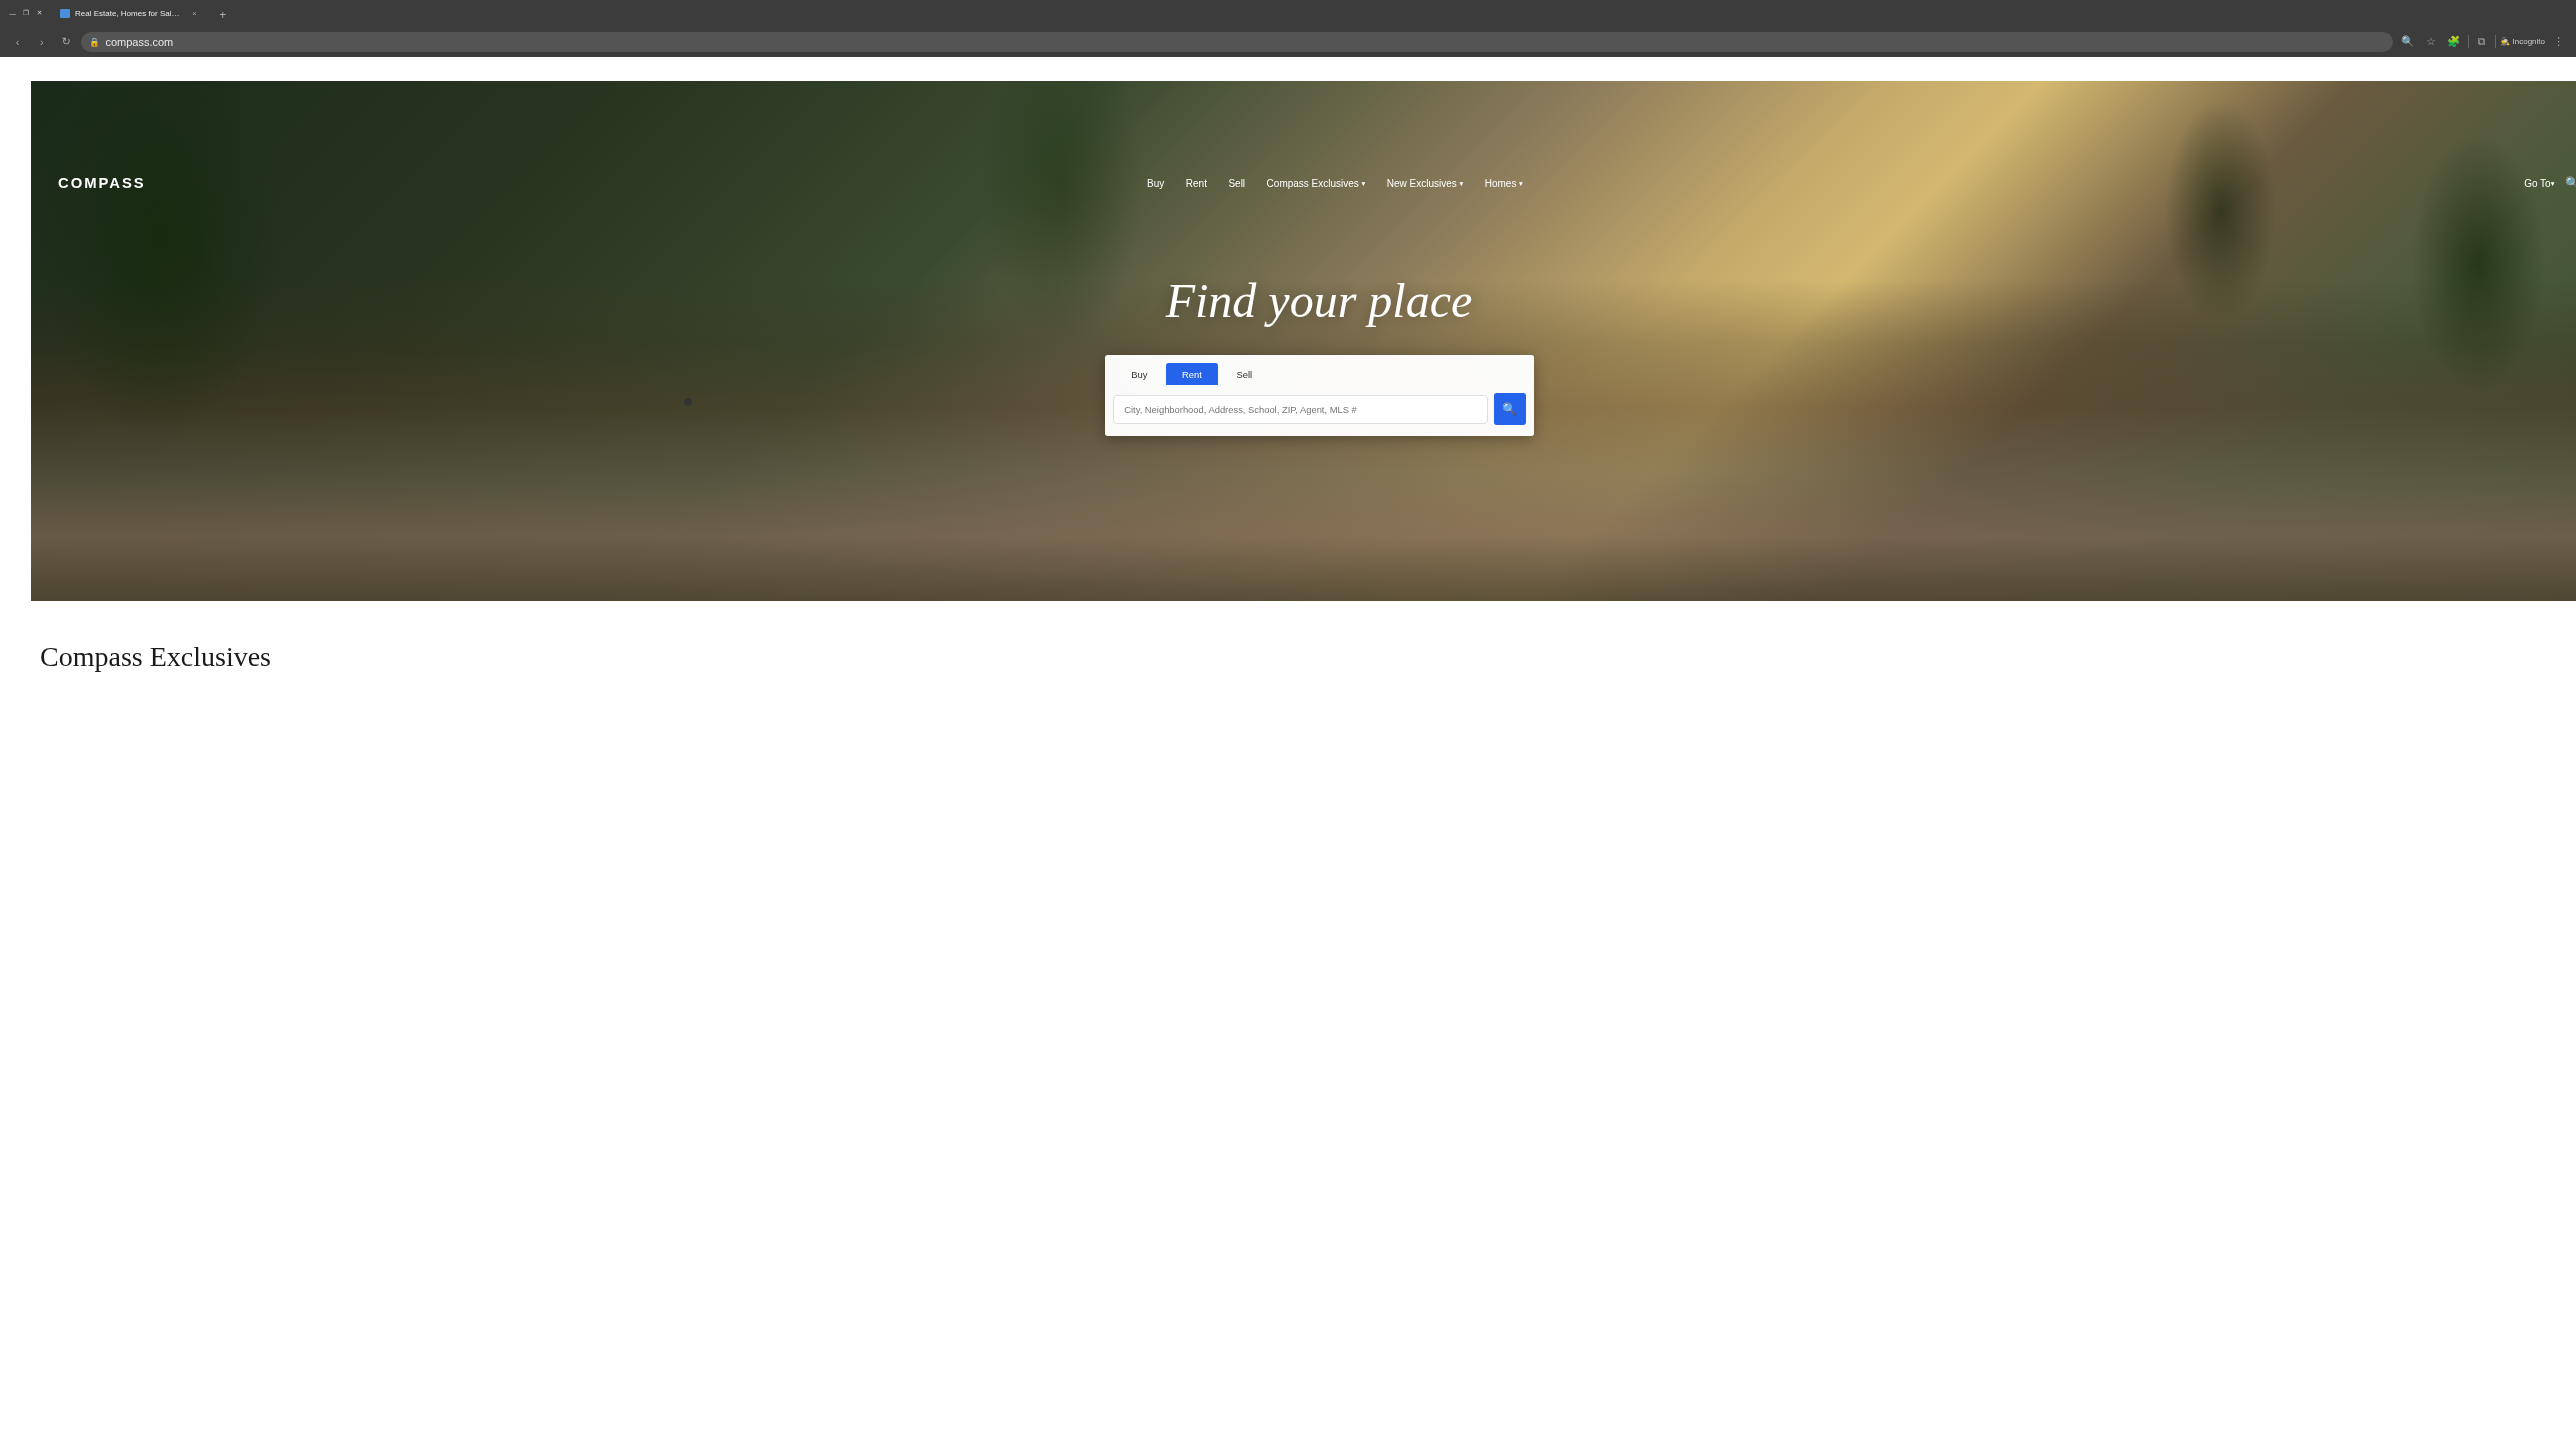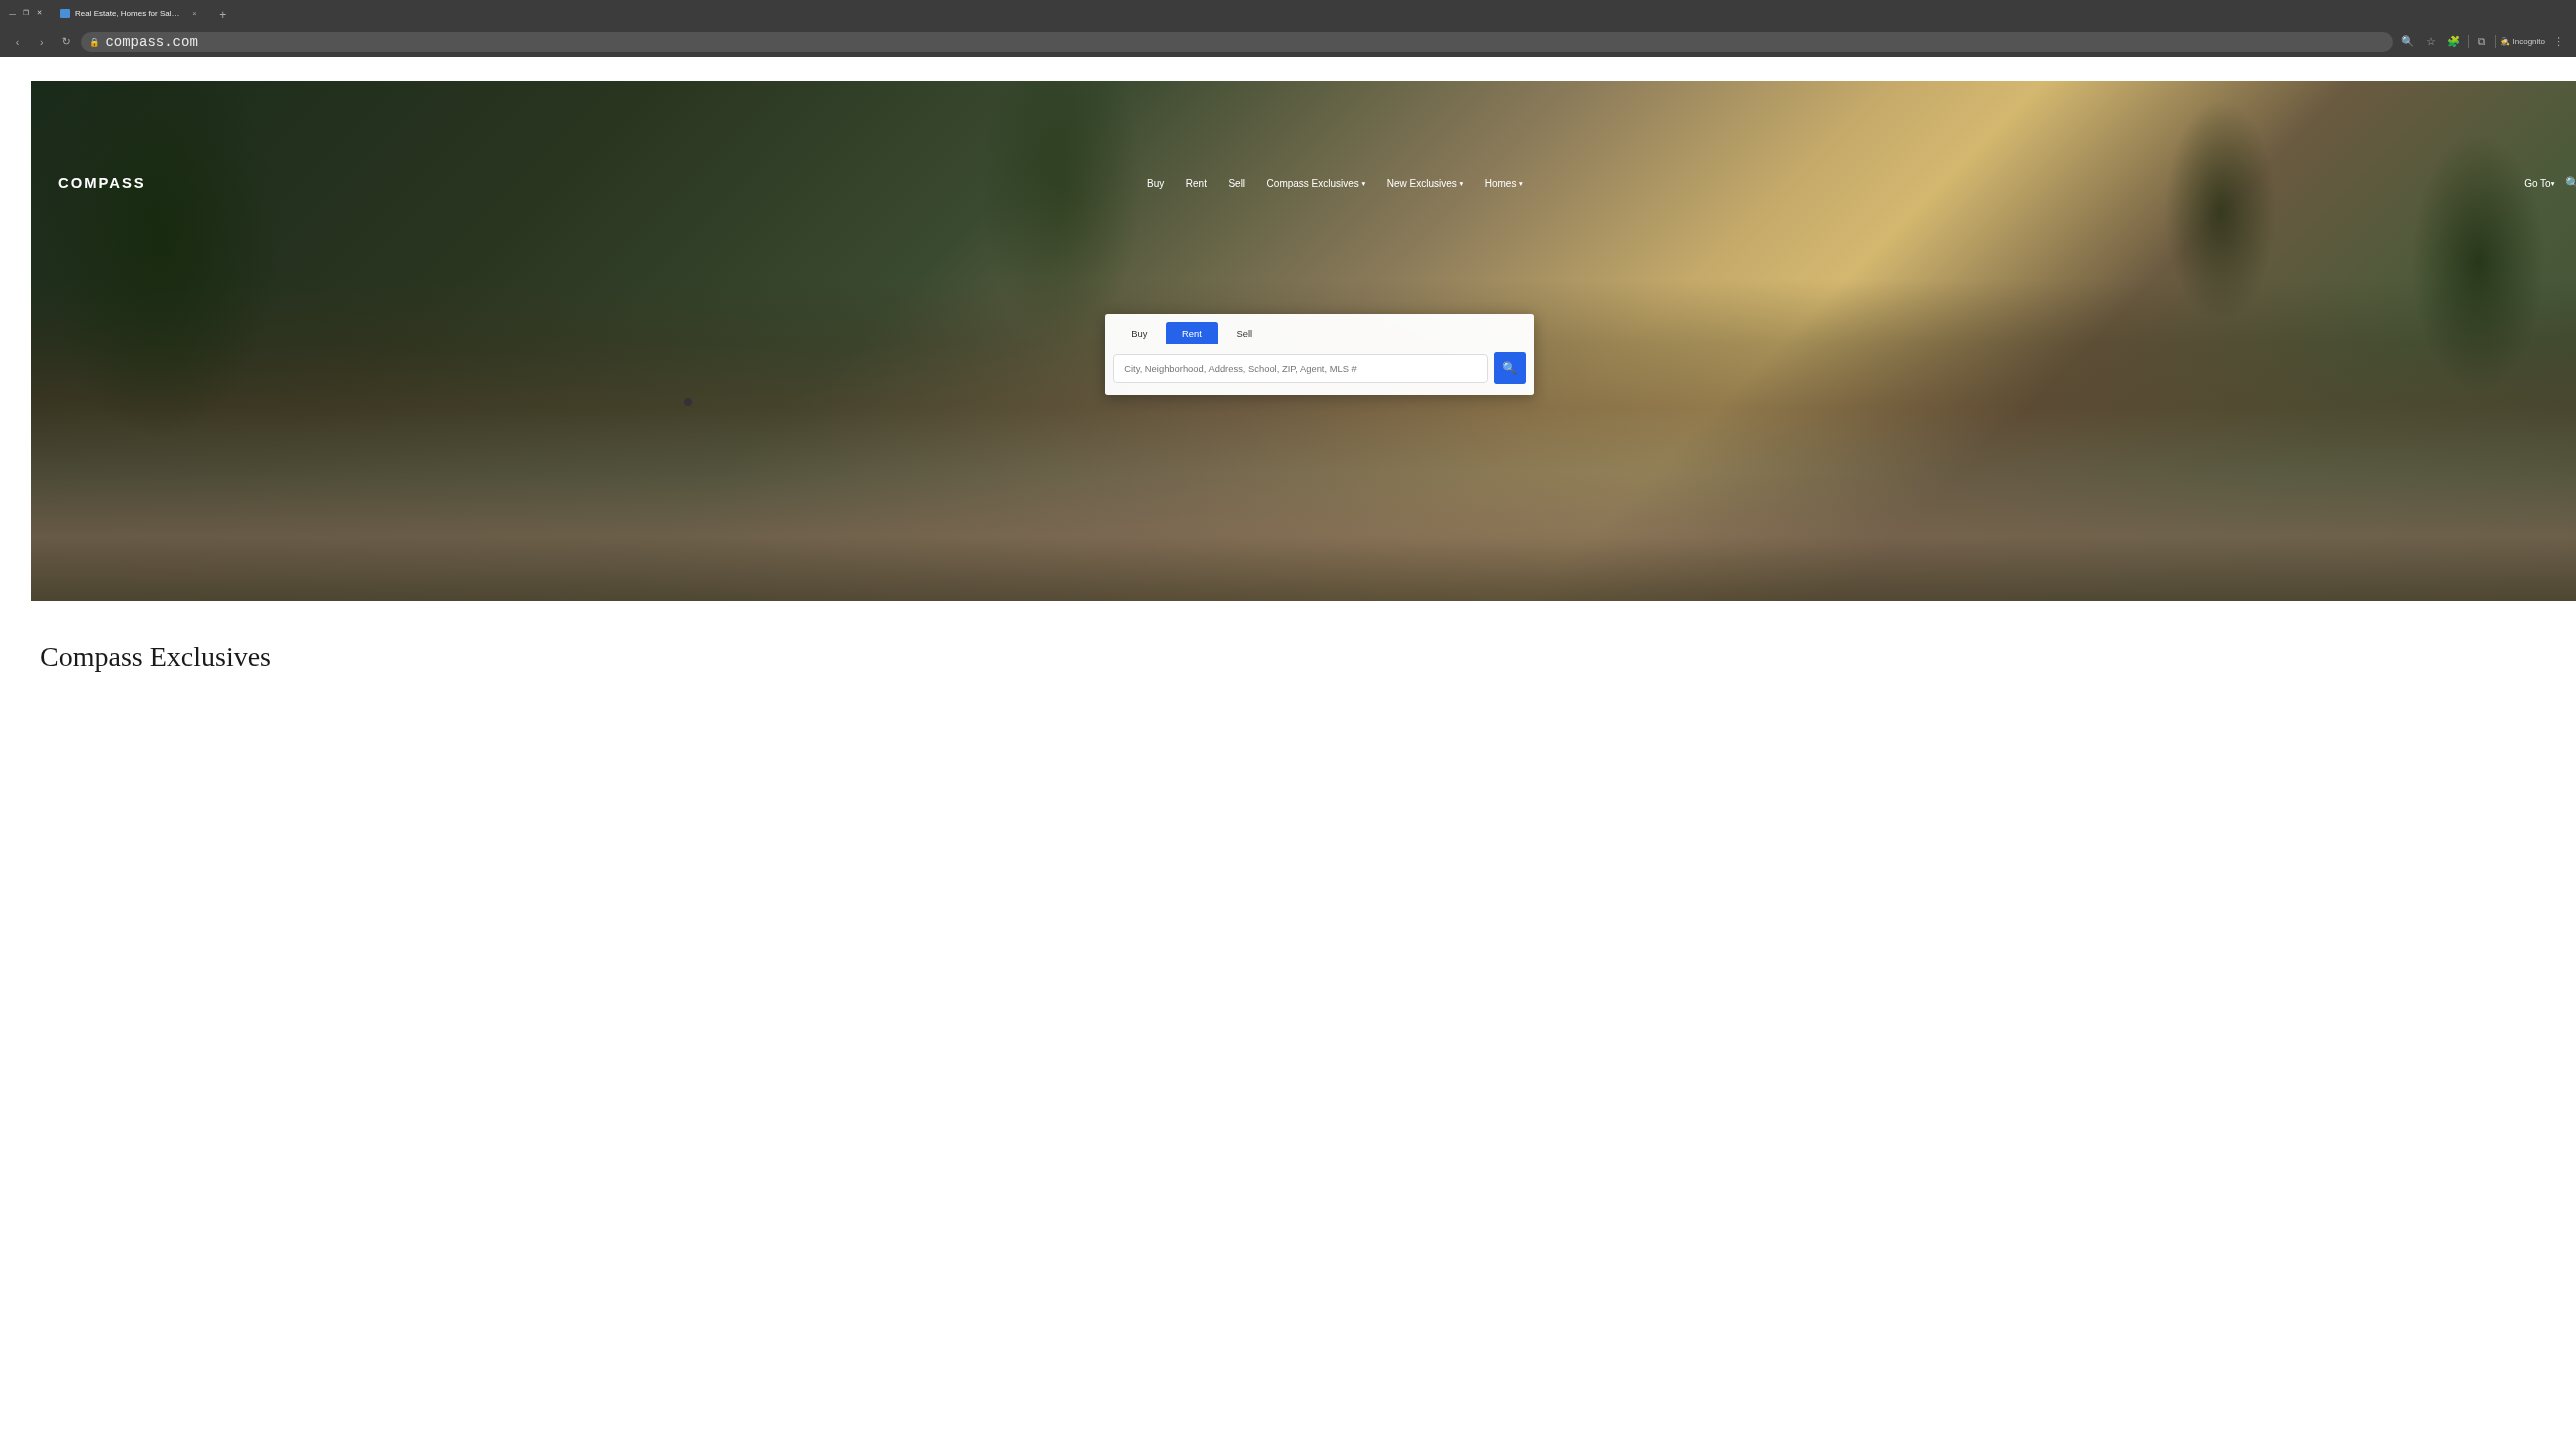--- a/index.html
+++ b/index.html
@@ -141,22 +141,21 @@
       gap: 5.4px;
     }
 
     .address-secure {
       color: #aaa;
       font-size: 8.7px;
     }
 
     .address-text {
       color: #e8e8e8;
-      font-size: 14px;
-      font-family: Liberation Mono, monospace;
+      font-size: 11px;
     }
 
     .toolbar-actions {
       display: flex;
       align-items: center;
       gap: 4px;
     }
 
     .toolbar-icon-btn {
       width: 19px;
@@ -508,20 +507,21 @@
       <div class="nav-right">
         <div class="goto-btn">
           <span>Go To</span>
           <span class="nav-chevron">▾</span>
         </div>
         <div class="search-icon-nav">🔍</div>
       </div>
     </nav>
 
     <div class="hero-content">
+      <h1 class="hero-title">Find your place</h1>
 
       <div class="search-box">
         <div class="search-tabs">
           <button class="search-tab">Buy</button>
           <button class="search-tab active">Rent</button>
           <button class="search-tab">Sell</button>
         </div>
         <div class="search-input-row">
           <input class="search-input" type="text" placeholder="City, Neighborhood, Address, School, ZIP, Agent, MLS #" style="">
           <button class="search-btn">

